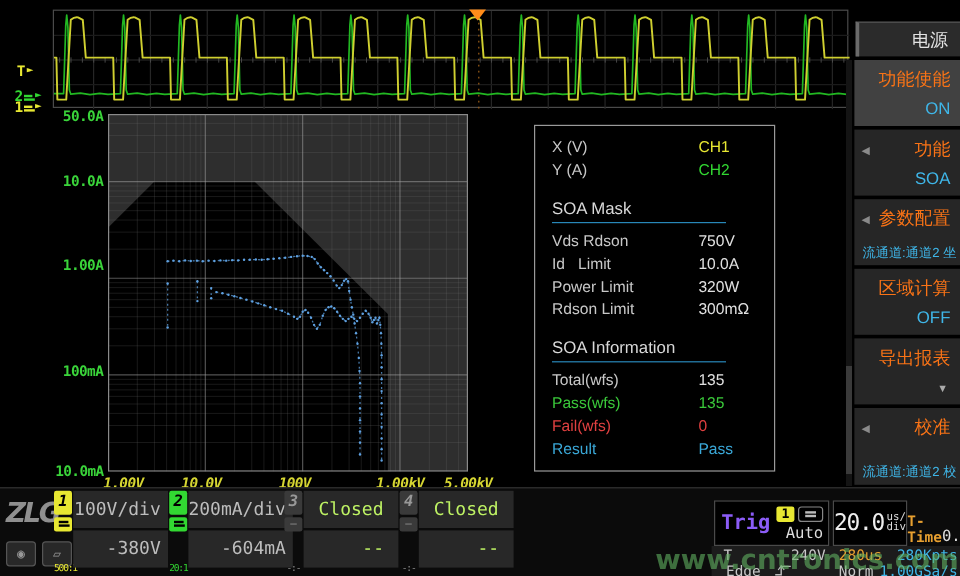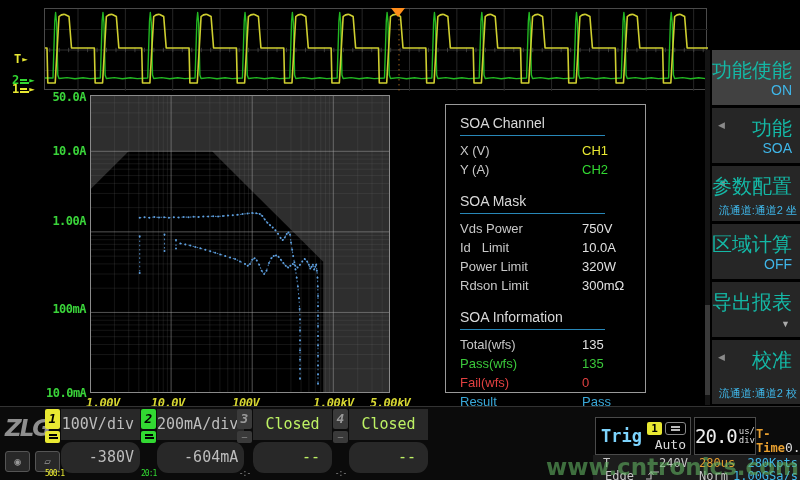--- a/index.html
+++ b/index.html
@@ -42,21 +42,21 @@
   
   #sidebar-scroll { position:absolute; left:705px; top:50px; width:5px; height:355px; background:#141414; }
   #sidebar-scroll .thumb { position:absolute; left:0; top:255px; width:5px; height:90px; background:#3a3a3a; }
   #menu-header { position:absolute; left:713px; top:18px; width:87px; height:29px;
     background:#2b2b2b; border-top:1px solid #555; border-left:3px solid #6a6a6a;
     color:#e2e2e2; font-size:15px; text-align:right; padding:5px 10px 0 0;
     font-family:"Liberation Sans", sans-serif; }
   .sb-item { position:absolute; left:712px; width:88px; height:55px; background:#262626;
     font-family:"Liberation Sans", sans-serif; }
   .sb-item.sel { background:#414141; }
-  .sb-title { position:absolute; top:7px; right:8px; color:#14b8a6; font-size:20px; white-space:nowrap; }
+  .sb-title { position:absolute; top:7px; right:8px; color:#f97316; font-size:15px; white-space:nowrap; }
   .sb-value { position:absolute; bottom:7px; right:8px; color:#3fb6e8; font-size:14px; }
   .sb-sub { position:absolute; bottom:3px; right:3px; color:#3fb6e8; font-size:11px; white-space:nowrap; }
   .sb-arrow { position:absolute; left:6px; top:12px; color:#8a8a8a; font-size:9px; }
   .sb-drop { position:absolute; bottom:8px; right:10px; color:#aaa; font-size:9px; }
 
   
   #bottom-bar { position:absolute; left:0; top:406px; width:800px; height:74px;
     background:#0b0b0b; border-top:1px solid #333; }
   #logo { position:absolute; left:5px; top:8px; color:#8f8f8f; font-style:italic;
     font-weight:bold; font-size:23px; font-family:"DejaVu Sans", sans-serif; letter-spacing:-2px; }
@@ -67,28 +67,28 @@
   #channels { position:absolute; left:45px; top:2px; display:flex; }
   .ch-block { width:95px; height:70px; margin-right:1px; display:flex; }
   .ch-badges { width:15px; display:flex; flex-direction:column; align-items:stretch; }
   .ch-num { height:20px; font-size:13px; font-style:italic; font-weight:bold;
     text-align:center; line-height:20px; border-radius:2px; }
   .ch-coup { height:12px; margin-top:2px; border-radius:2px; display:flex; align-items:center; justify-content:center; }
   .ch-ratio { margin-top:auto; font-size:8px; text-align:center; padding-bottom:1px; letter-spacing:-1px; }
   .ch-info { flex:1; display:flex; flex-direction:column; margin-left:1px; }
   .ch-line { height:31px; background:#282828; color:#bdbdbd; font-size:15px;
     line-height:31px; text-align:right; padding-right:6px; }
-  .ch-line.l2 { margin-top:2px;border-radius:11px; }
+  .ch-line.l2 { margin-top:2px; }
   .ch-block.off .ch-line { color:#bef264; }
   .ch-block.off .ch-line.l1 { text-align:center; padding-right:0; }
   .ch-block.off .ch-line.l2 { padding-right:12px; }
 
   #trig-box { position:absolute; left:595px; top:10px; width:96px; height:38px;
     background:#000; border:1px solid #4a4a4a; display:flex; justify-content:space-between; }
-  #trig-label { color:#7dd3fc; font-weight:bold; font-size:17px; padding:8px 0 0 5px; }
+  #trig-label { color:#8b5cf6; font-weight:bold; font-size:17px; padding:8px 0 0 5px; }
   #trig-right { display:flex; flex-direction:column; align-items:flex-end; padding:4px 4px 0 0; }
   #trig-srcrow { display:flex; gap:3px; align-items:center; }
   #trig-src { width:15px; height:13px; background:#e8e832; color:#000; font-weight:bold;
     font-size:11px; text-align:center; line-height:13px; border-radius:2px; }
   #trig-coup { width:21px; height:13px; border:1px solid #888; border-radius:3px;
     display:flex; align-items:center; justify-content:center; color:#bbb; }
   #trig-mode { color:#ddd; font-size:13px; margin-top:2px; }
 
   #time-box { position:absolute; left:694px; top:10px; width:106px; height:38px; display:flex; }
   #tb-main { width:63px; background:#000; border:1px solid #4a4a4a; display:flex;
@@ -434,36 +434,35 @@
       <div class="ylab" style="top: 302px;">100mA</div>
       <div class="ylab" style="top: 386px;">10.0mA</div>
       <div class="xlab" style="left: 86px;">1.00V</div>
       <div class="xlab" style="left: 151.104px;">10.0V</div>
       <div class="xlab" style="left: 232.207px;">100V</div>
       <div class="xlab" style="left: 313.311px;">1.00kV</div>
       <div class="xlab" style="left: 370px;">5.00kV</div>
     </div>
 
   <div id="info-panel">
-    <div class="ip-header">SOA Channel</div>
     <div class="ip-rows" id="ip-channel-rows">
         <div class="ip-row">
           <span>X (V)</span>
           <span class="v" style="color: rgb(232, 232, 50);">CH1</span>
         </div>
         <div class="ip-row">
           <span>Y (A)</span>
           <span class="v" style="color: rgb(50, 216, 50);">CH2</span>
         </div>
       </div>
     <div class="ip-gap"></div>
     <div class="ip-header">SOA Mask</div>
     <div class="ip-rows" id="ip-mask-rows">
         <div class="ip-row">
-          <span>Vds Power</span>
+          <span>Vds Rdson</span>
           <span class="v" style="color: rgb(224, 224, 224);">750V</span>
         </div>
         <div class="ip-row">
           <span>Id&nbsp;&nbsp; Limit</span>
           <span class="v" style="color: rgb(224, 224, 224);">10.0A</span>
         </div>
         <div class="ip-row">
           <span>Power Limit</span>
           <span class="v" style="color: rgb(224, 224, 224);">320W</span>
         </div>
@@ -490,20 +489,21 @@
         <div class="ip-row">
           <span style="color: rgb(58, 168, 216);">Result</span>
           <span class="v" style="color: rgb(58, 168, 216);">Pass</span>
         </div>
       </div>
   </div>
 
   <div id="sidebar-scroll">
       <div class="thumb"></div>
     </div>
+  <div id="menu-header">电源</div>
   <div id="sidebar">
       <div class="sb-item sel" style="top: 50px;">
         <span class="sb-title">功能使能</span>
         <span class="sb-value">ON</span>
       </div>
       <div class="sb-item" style="top: 108px;">
         <span class="sb-arrow">◀</span>
         <span class="sb-title">功能</span>
         <span class="sb-value">SOA</span>
       </div>

